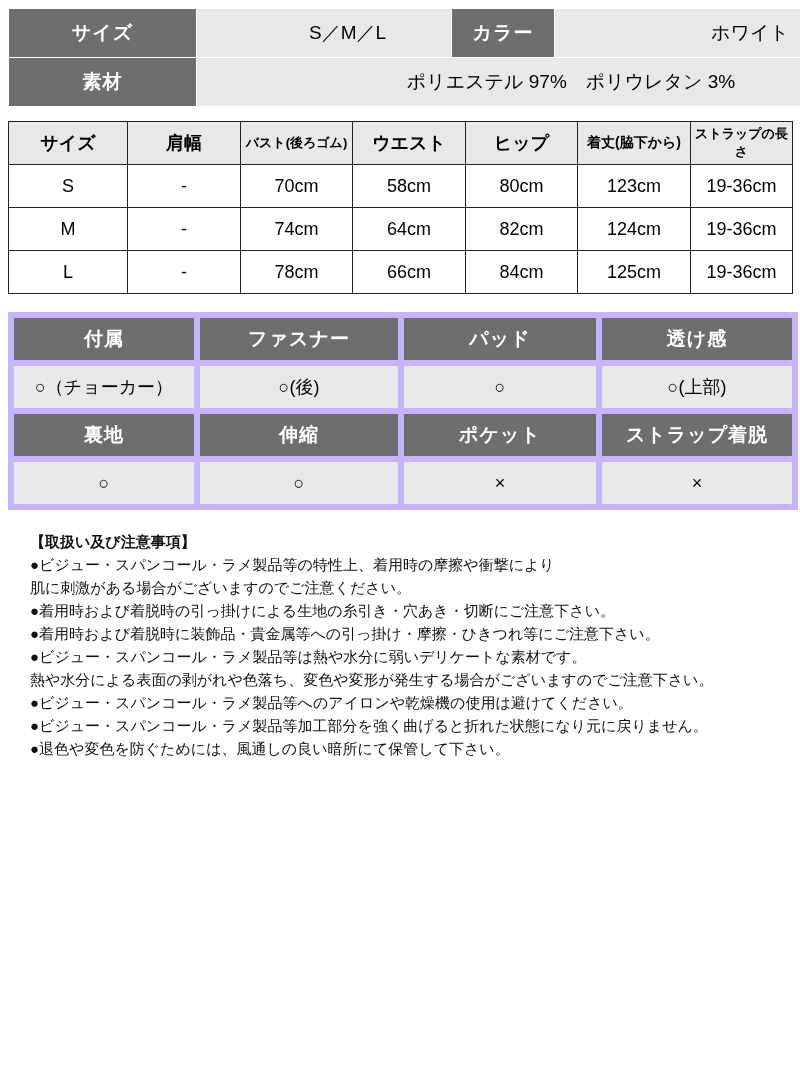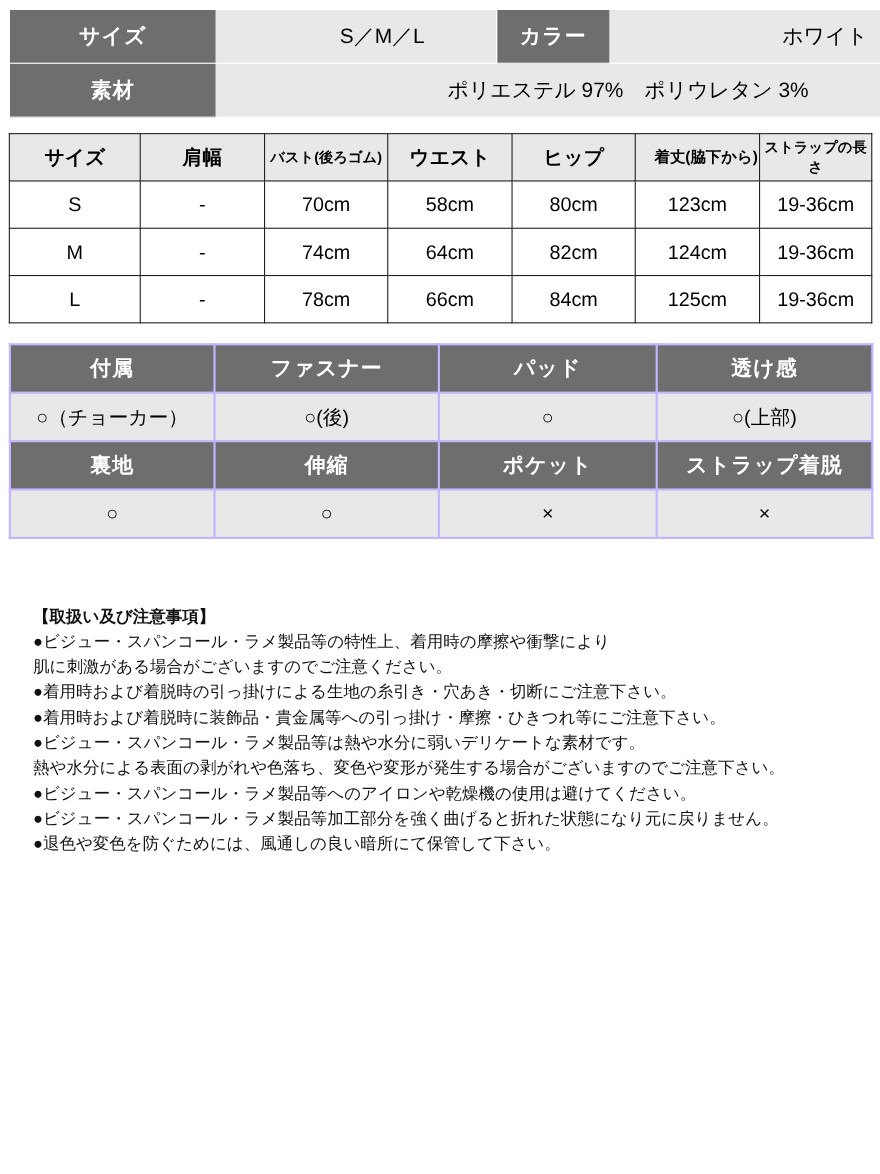--- a/index.html
+++ b/index.html
@@ -62,53 +62,52 @@
   .meas-table thead th {
     background: #e8e8e8;
     font-size: 18px;
     font-weight: bold;
   }
   .meas-table thead th.small {
     font-size: 13px;
   }
   .meas-table thead th.mid {
     font-size: 14px;
-    text-align: right;
   }
   .meas-table tbody td {
     background: #ffffff;
     font-size: 18px;
   }
 
   
   .feat-table {
     margin-top: 18px;
   }
   .feat-table td {
-    border: 2px solid #c4b5fd;
+    border: 6px solid #c4b5fd;
     height: 40px;
     text-align: center;
     vertical-align: middle;
   }
   .feat-table td.hdr {
     background: #6e6e6e;
     color: #ffffff;
     font-size: 19px;
     font-weight: bold;
     letter-spacing: 1px;
   }
   .feat-table td.val {
     background: #e8e8e8;
     color: #000000;
     font-size: 18px;
   }
 
   
   .notes {
-    margin-top: 59px;
+    margin-top: 20px;
     padding-left: 22px;
     font-size: 15px;
     line-height: 23px;
     color: #111111;
   }
   .notes .notes-title {
     font-weight: bold;
   }
   .notes p {
     margin: 0;

